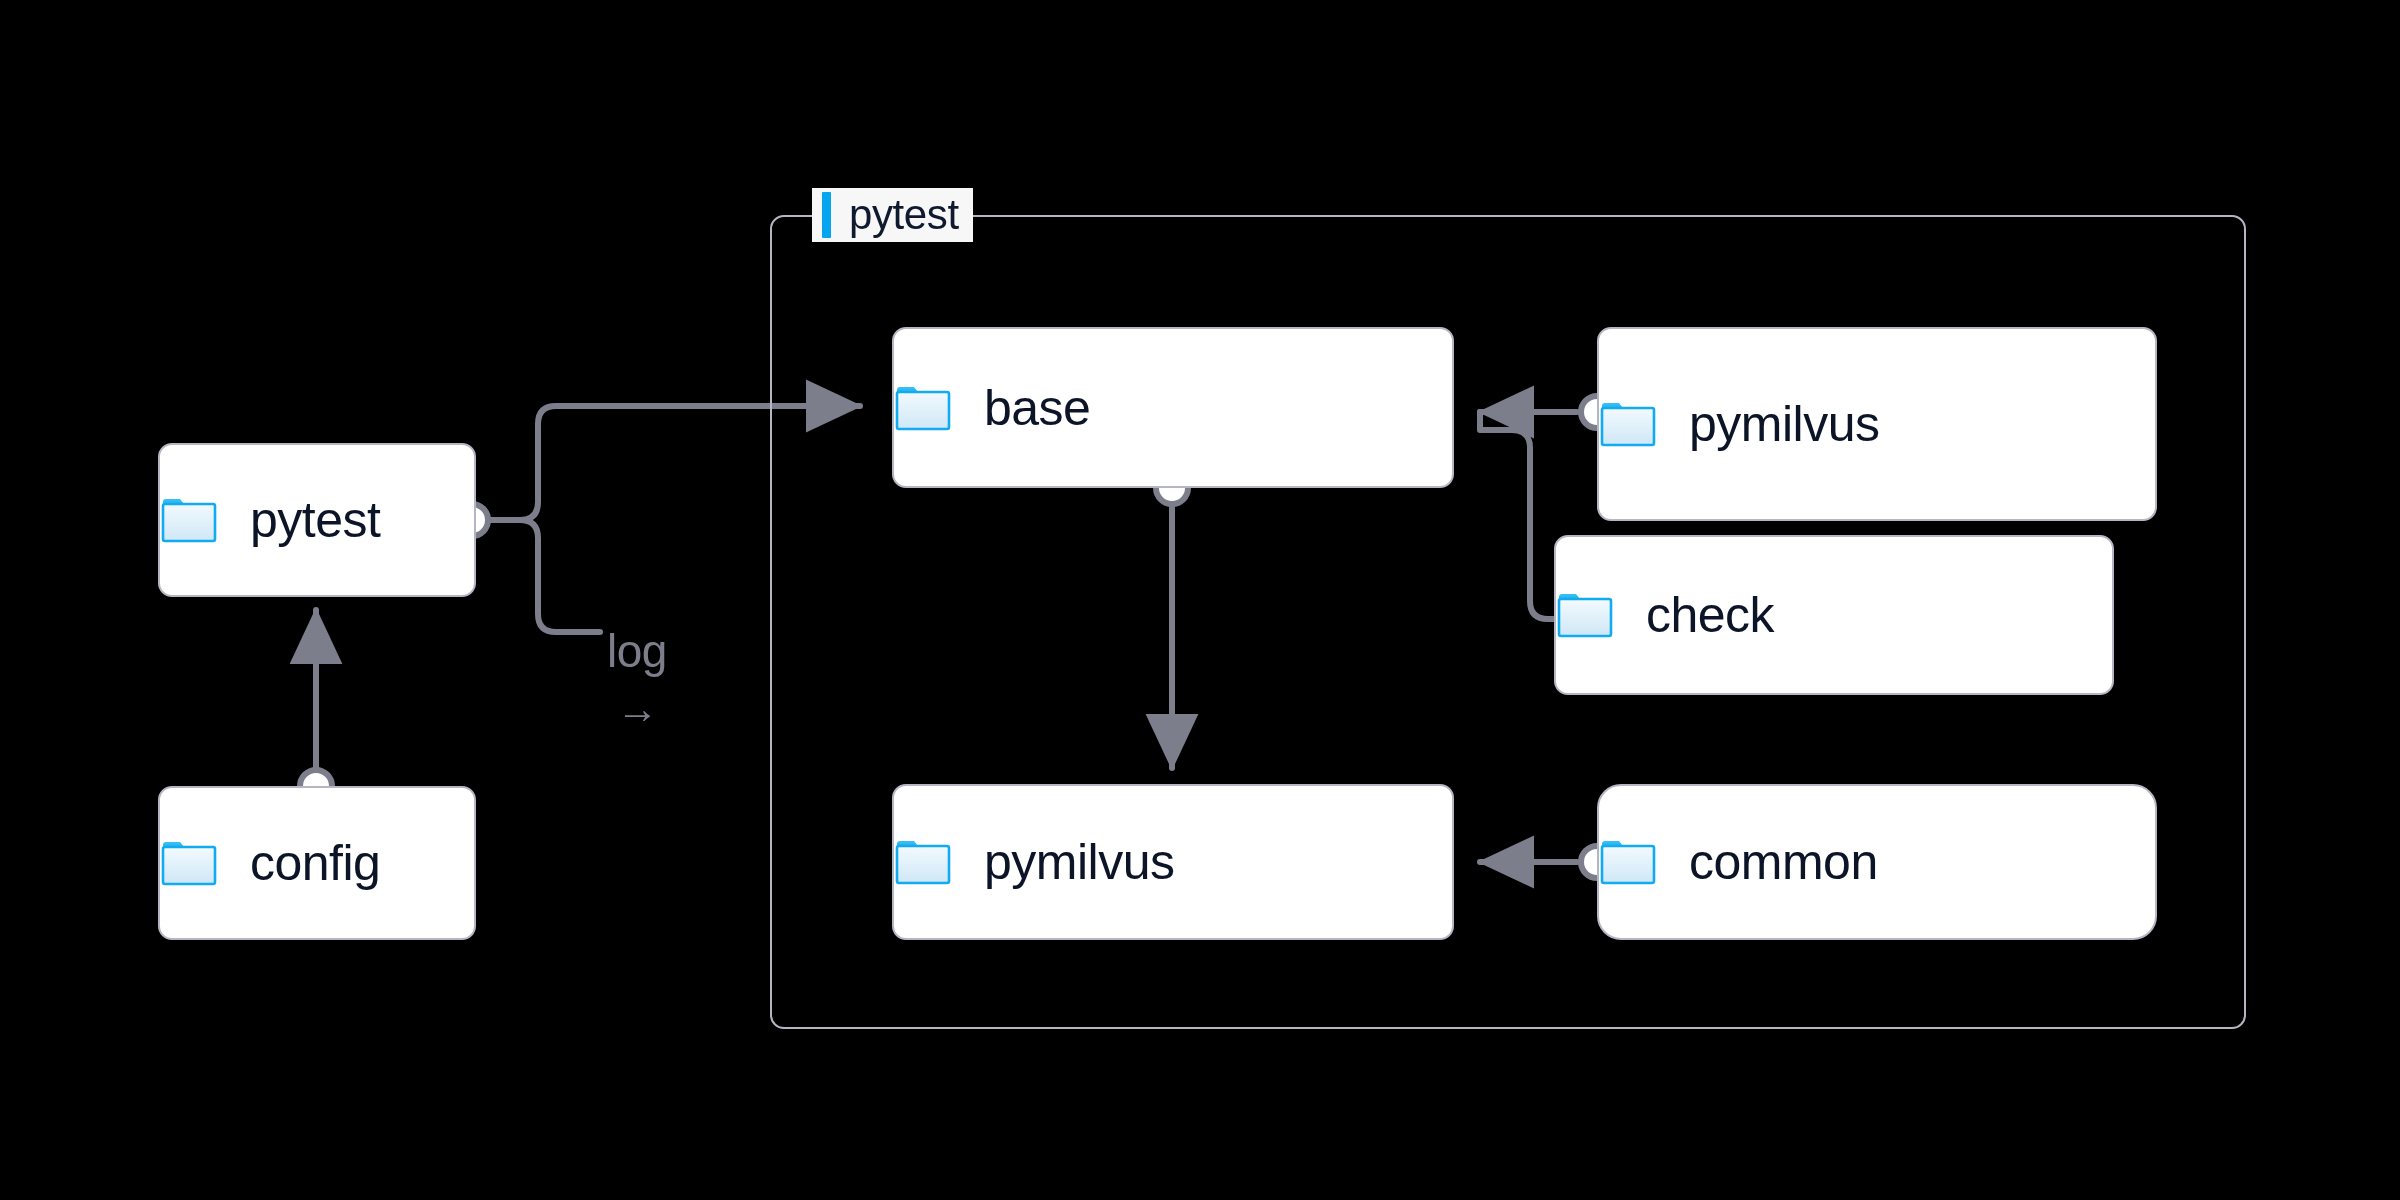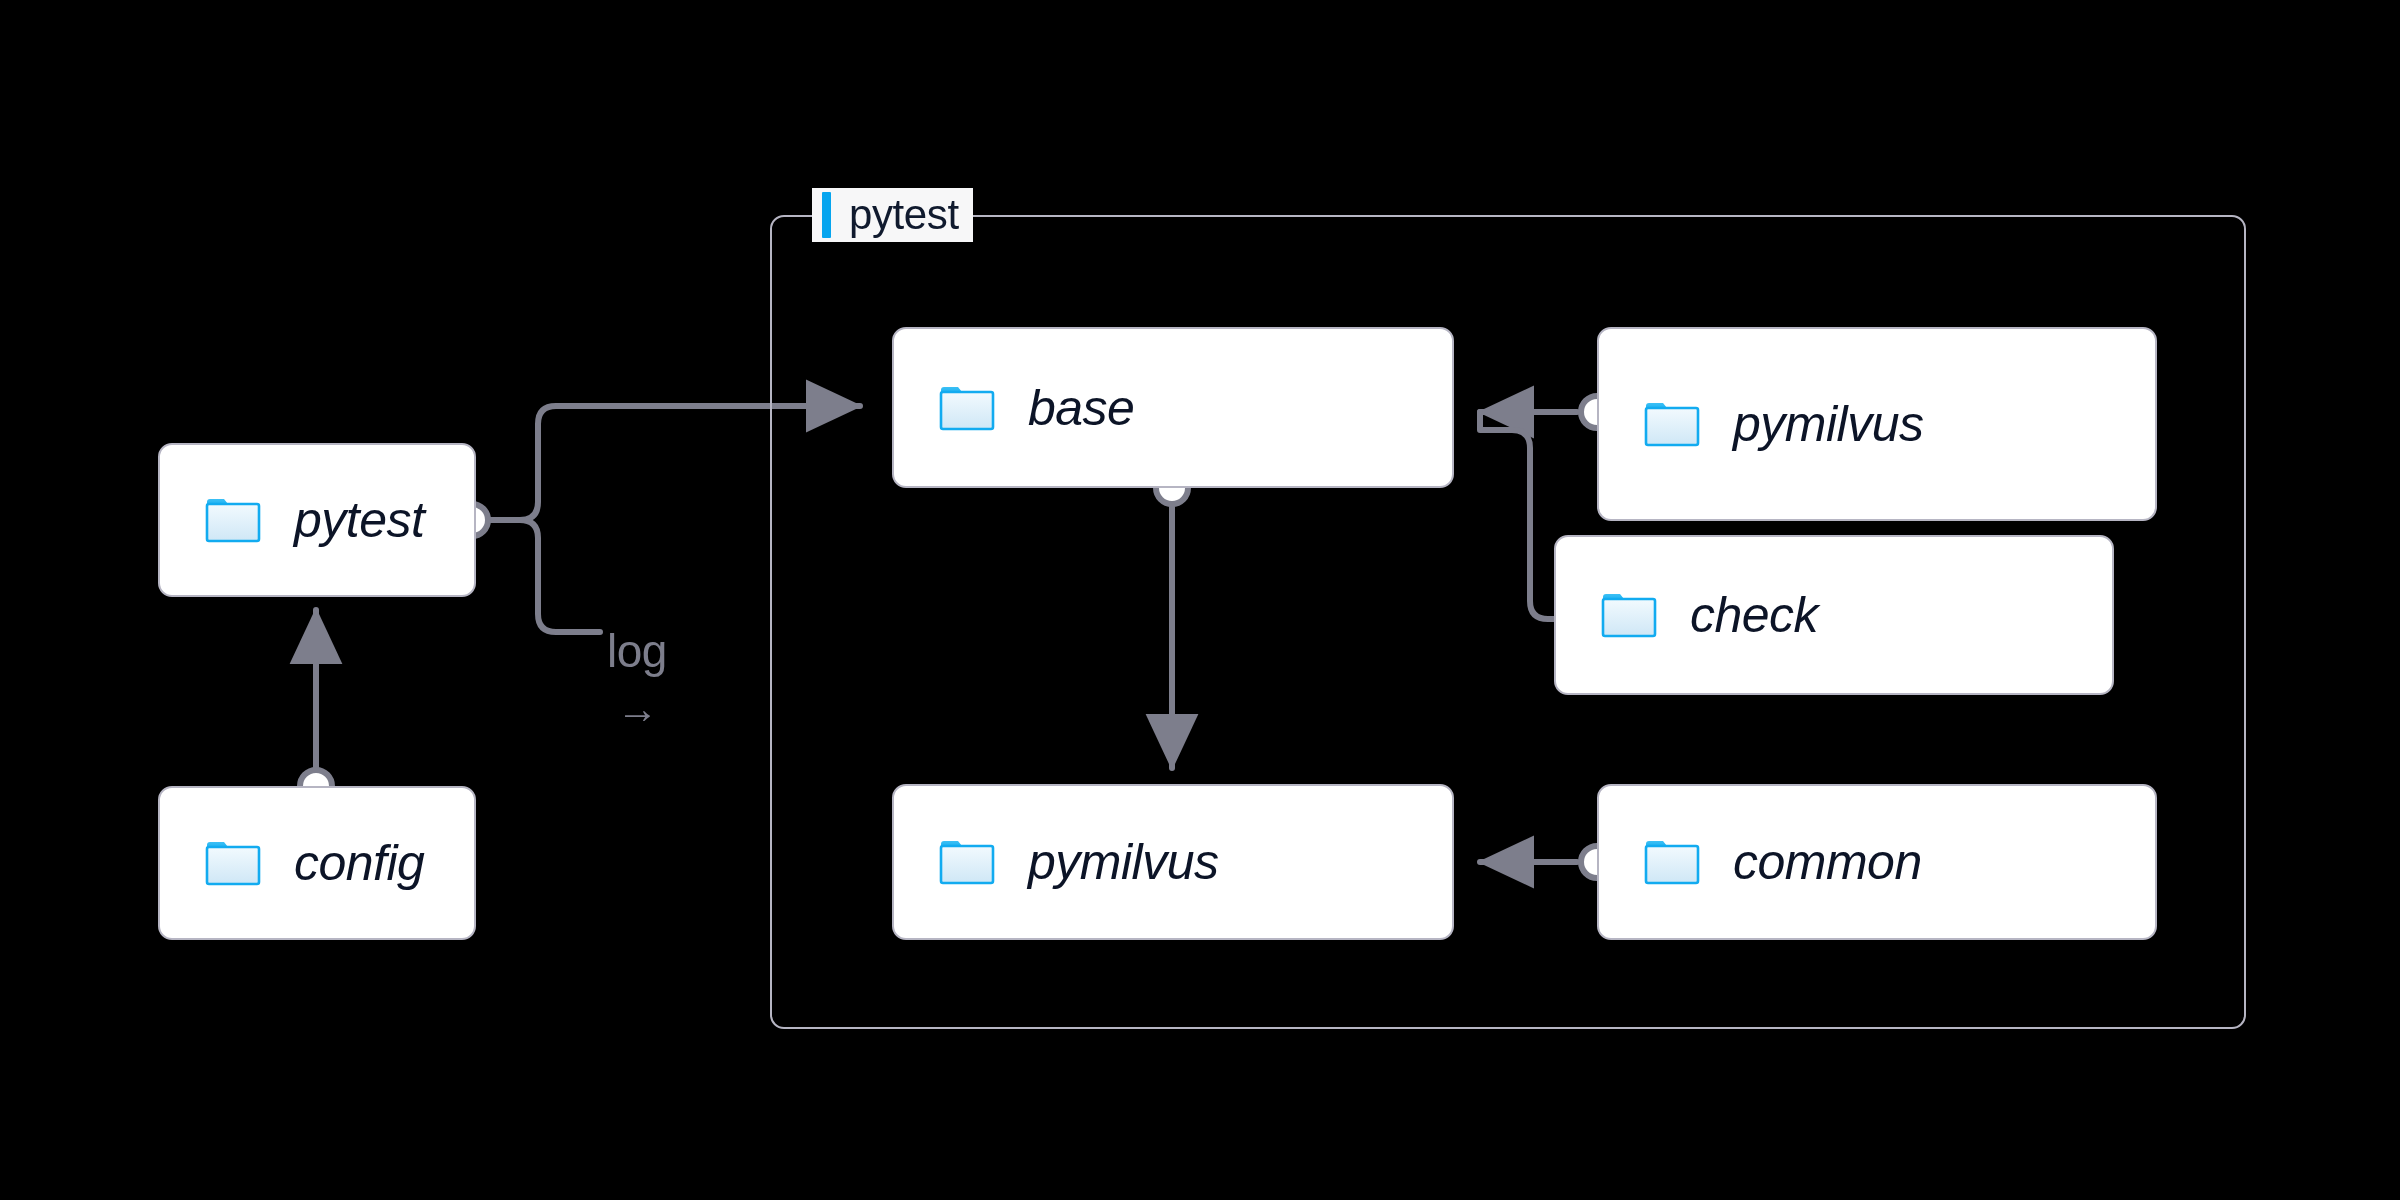--- a/index.html
+++ b/index.html
@@ -62,23 +62,21 @@
   }
 
   
   .node {
     position: absolute;
     background: #ffffff;
     border: 2px solid #b6b5c3;
     border-radius: 14px;
     display: flex;
     align-items: center;
-    padding-left: 44px;
     gap: 32px;
-    font-style: italic;
   }
   .node-label {
     font-size: 50px;
     line-height: 1;
     color: #0c1427;
     letter-spacing: -0.5px;
     white-space: nowrap;
   }
 
   
@@ -207,21 +205,21 @@
   </div>
 
   <div class="node" style="left:1554px; top:535px; width:560px; height:160px;">
     <svg class="folder-icon" viewBox="0 0 58 50">
       <path d="M3 10 L3 7 Q3 4 6 4 L20 4 L24 9 L24 12 L3 12 Z" fill="url(#folderTabGrad)"></path>
       <rect x="3" y="9" width="52" height="37" rx="2" fill="url(#folderGrad)" stroke="#12abf0" stroke-width="2.6"></rect>
     </svg>
     <span class="node-label">check</span>
   </div>
 
-  <div class="node" style="left:1597px; top:784px; width:560px; height:156px;">
+  <div class="node" style="left:1597px; top:784px; width:560px; height:156px;border-radius:24px;">
     <svg class="folder-icon" viewBox="0 0 58 50">
       <path d="M3 10 L3 7 Q3 4 6 4 L20 4 L24 9 L24 12 L3 12 Z" fill="url(#folderTabGrad)"></path>
       <rect x="3" y="9" width="52" height="37" rx="2" fill="url(#folderGrad)" stroke="#12abf0" stroke-width="2.6"></rect>
     </svg>
     <span class="node-label">common</span>
   </div>
 
   <div class="edge-label" style="left:607px; top:628px;flex-direction:column;">
     <span>log</span>
     <span class="edge-label-arrow">→</span>

